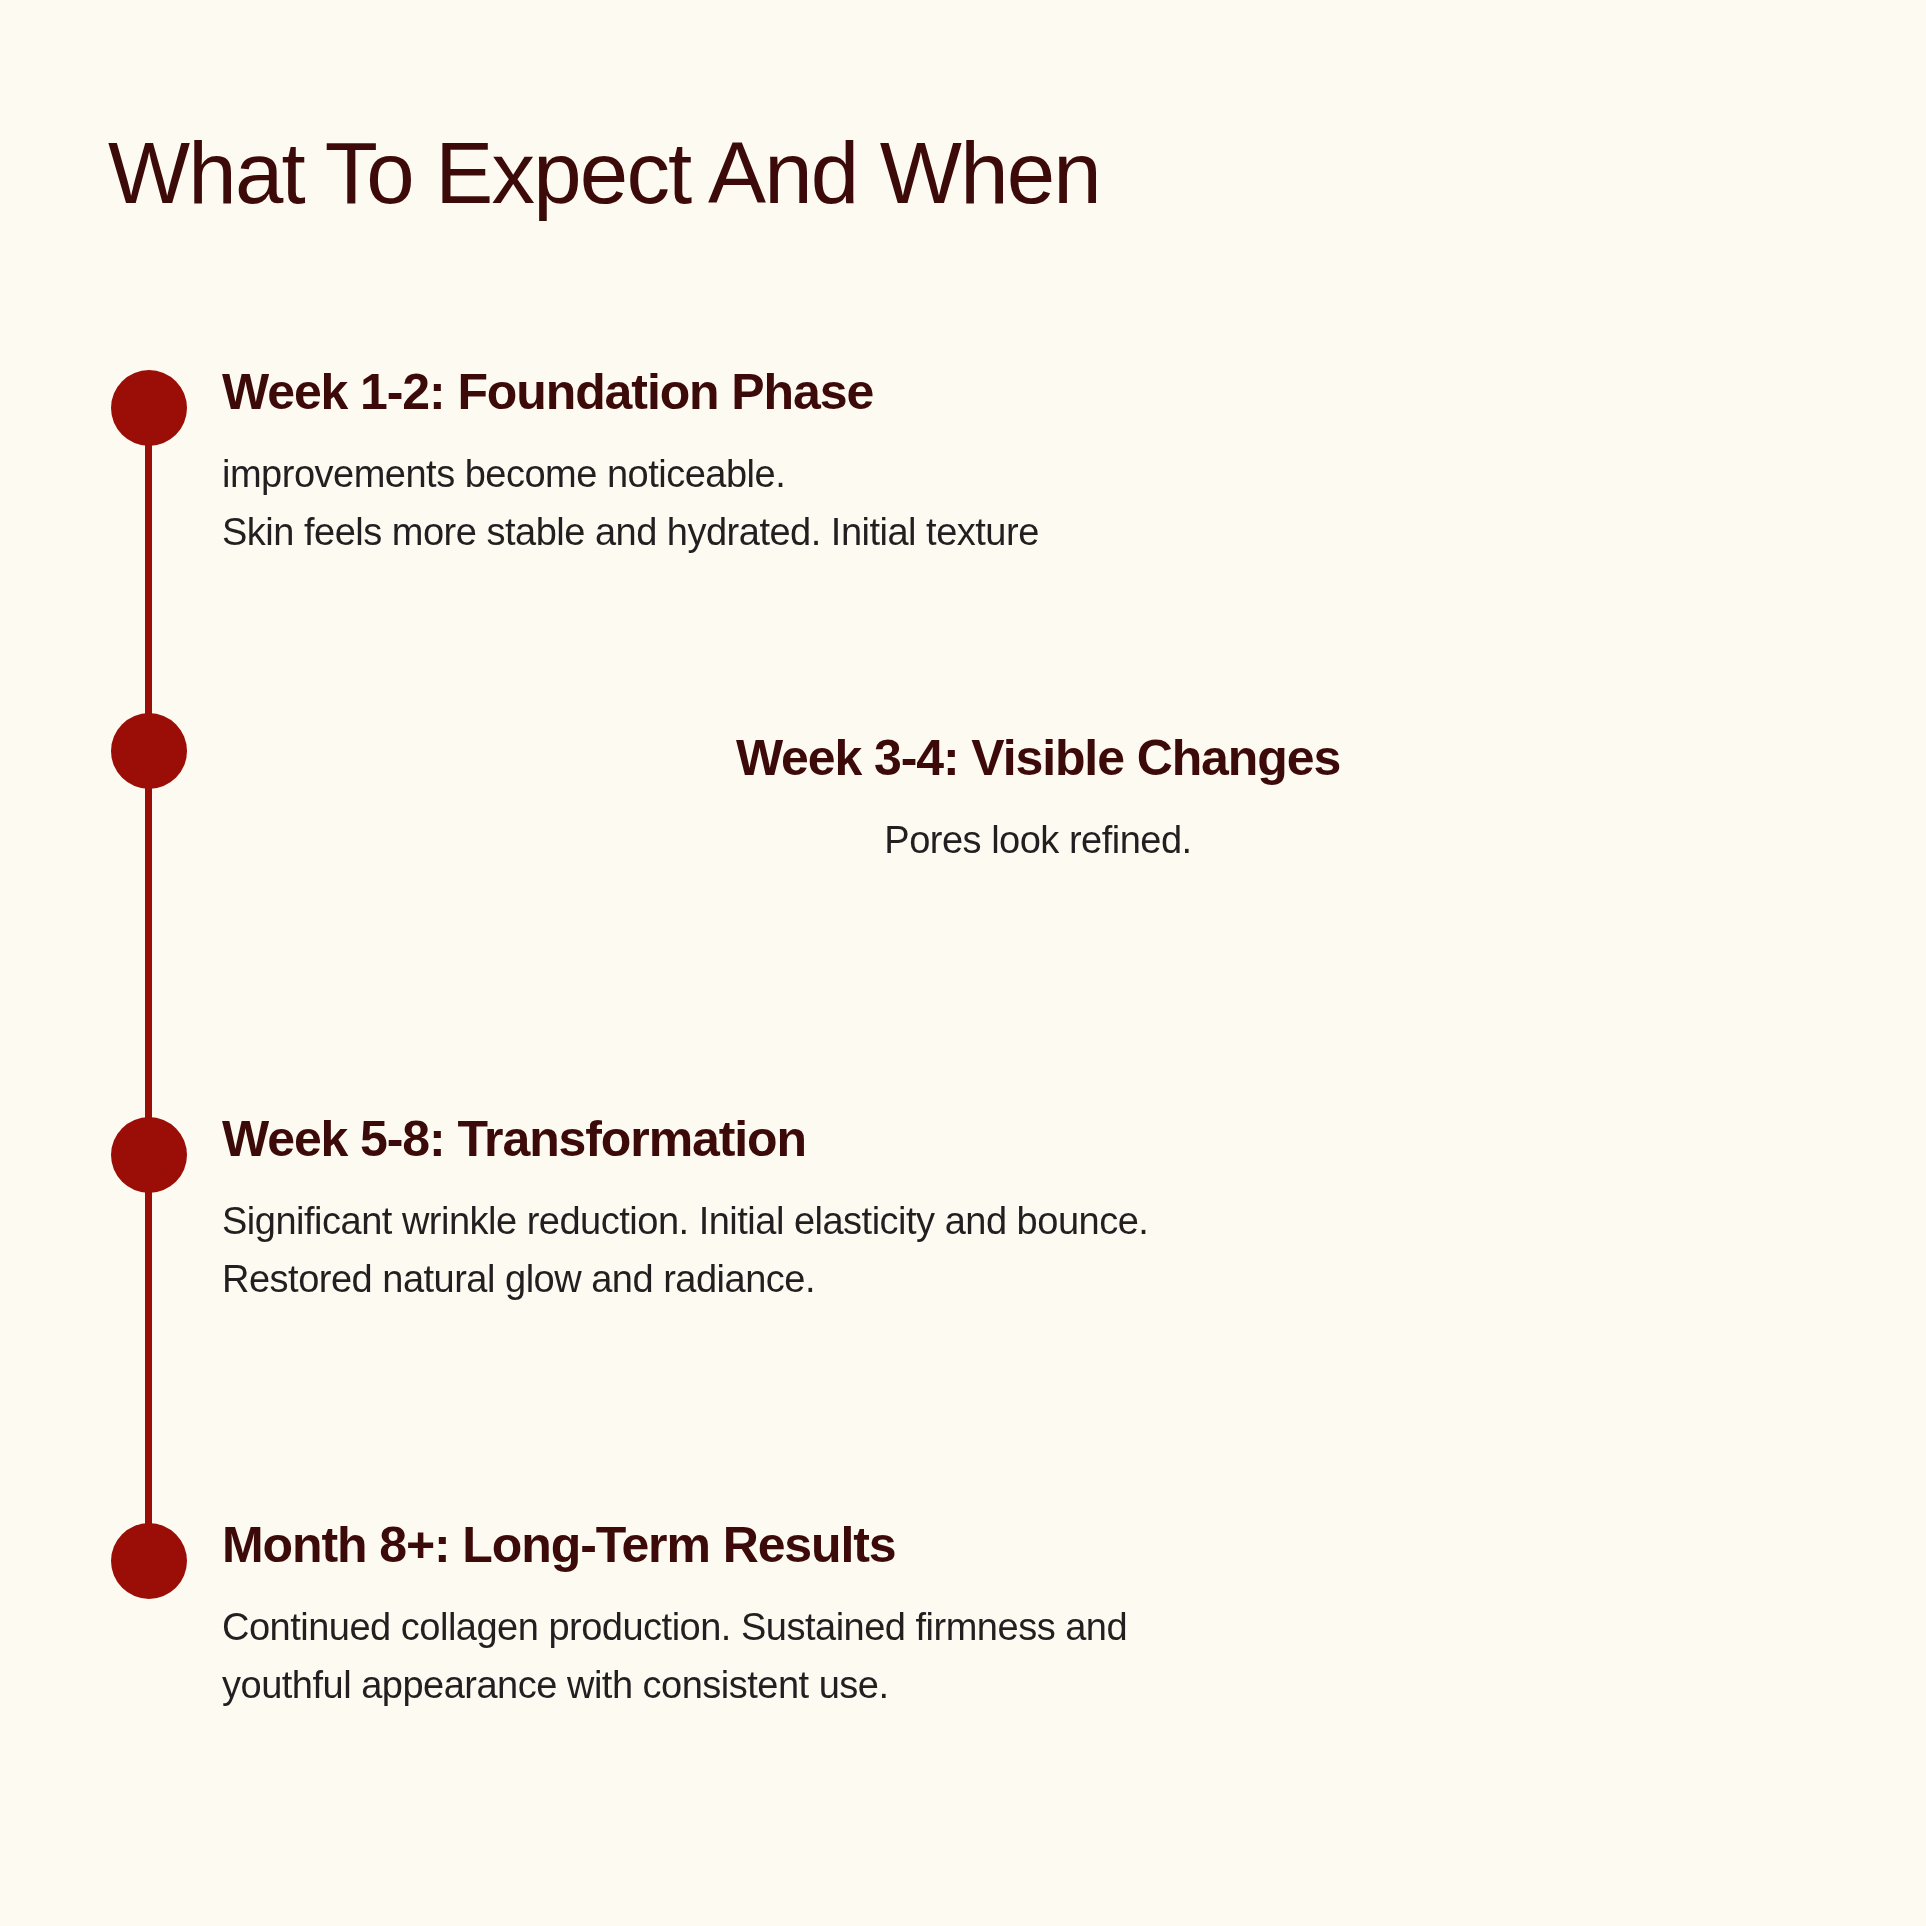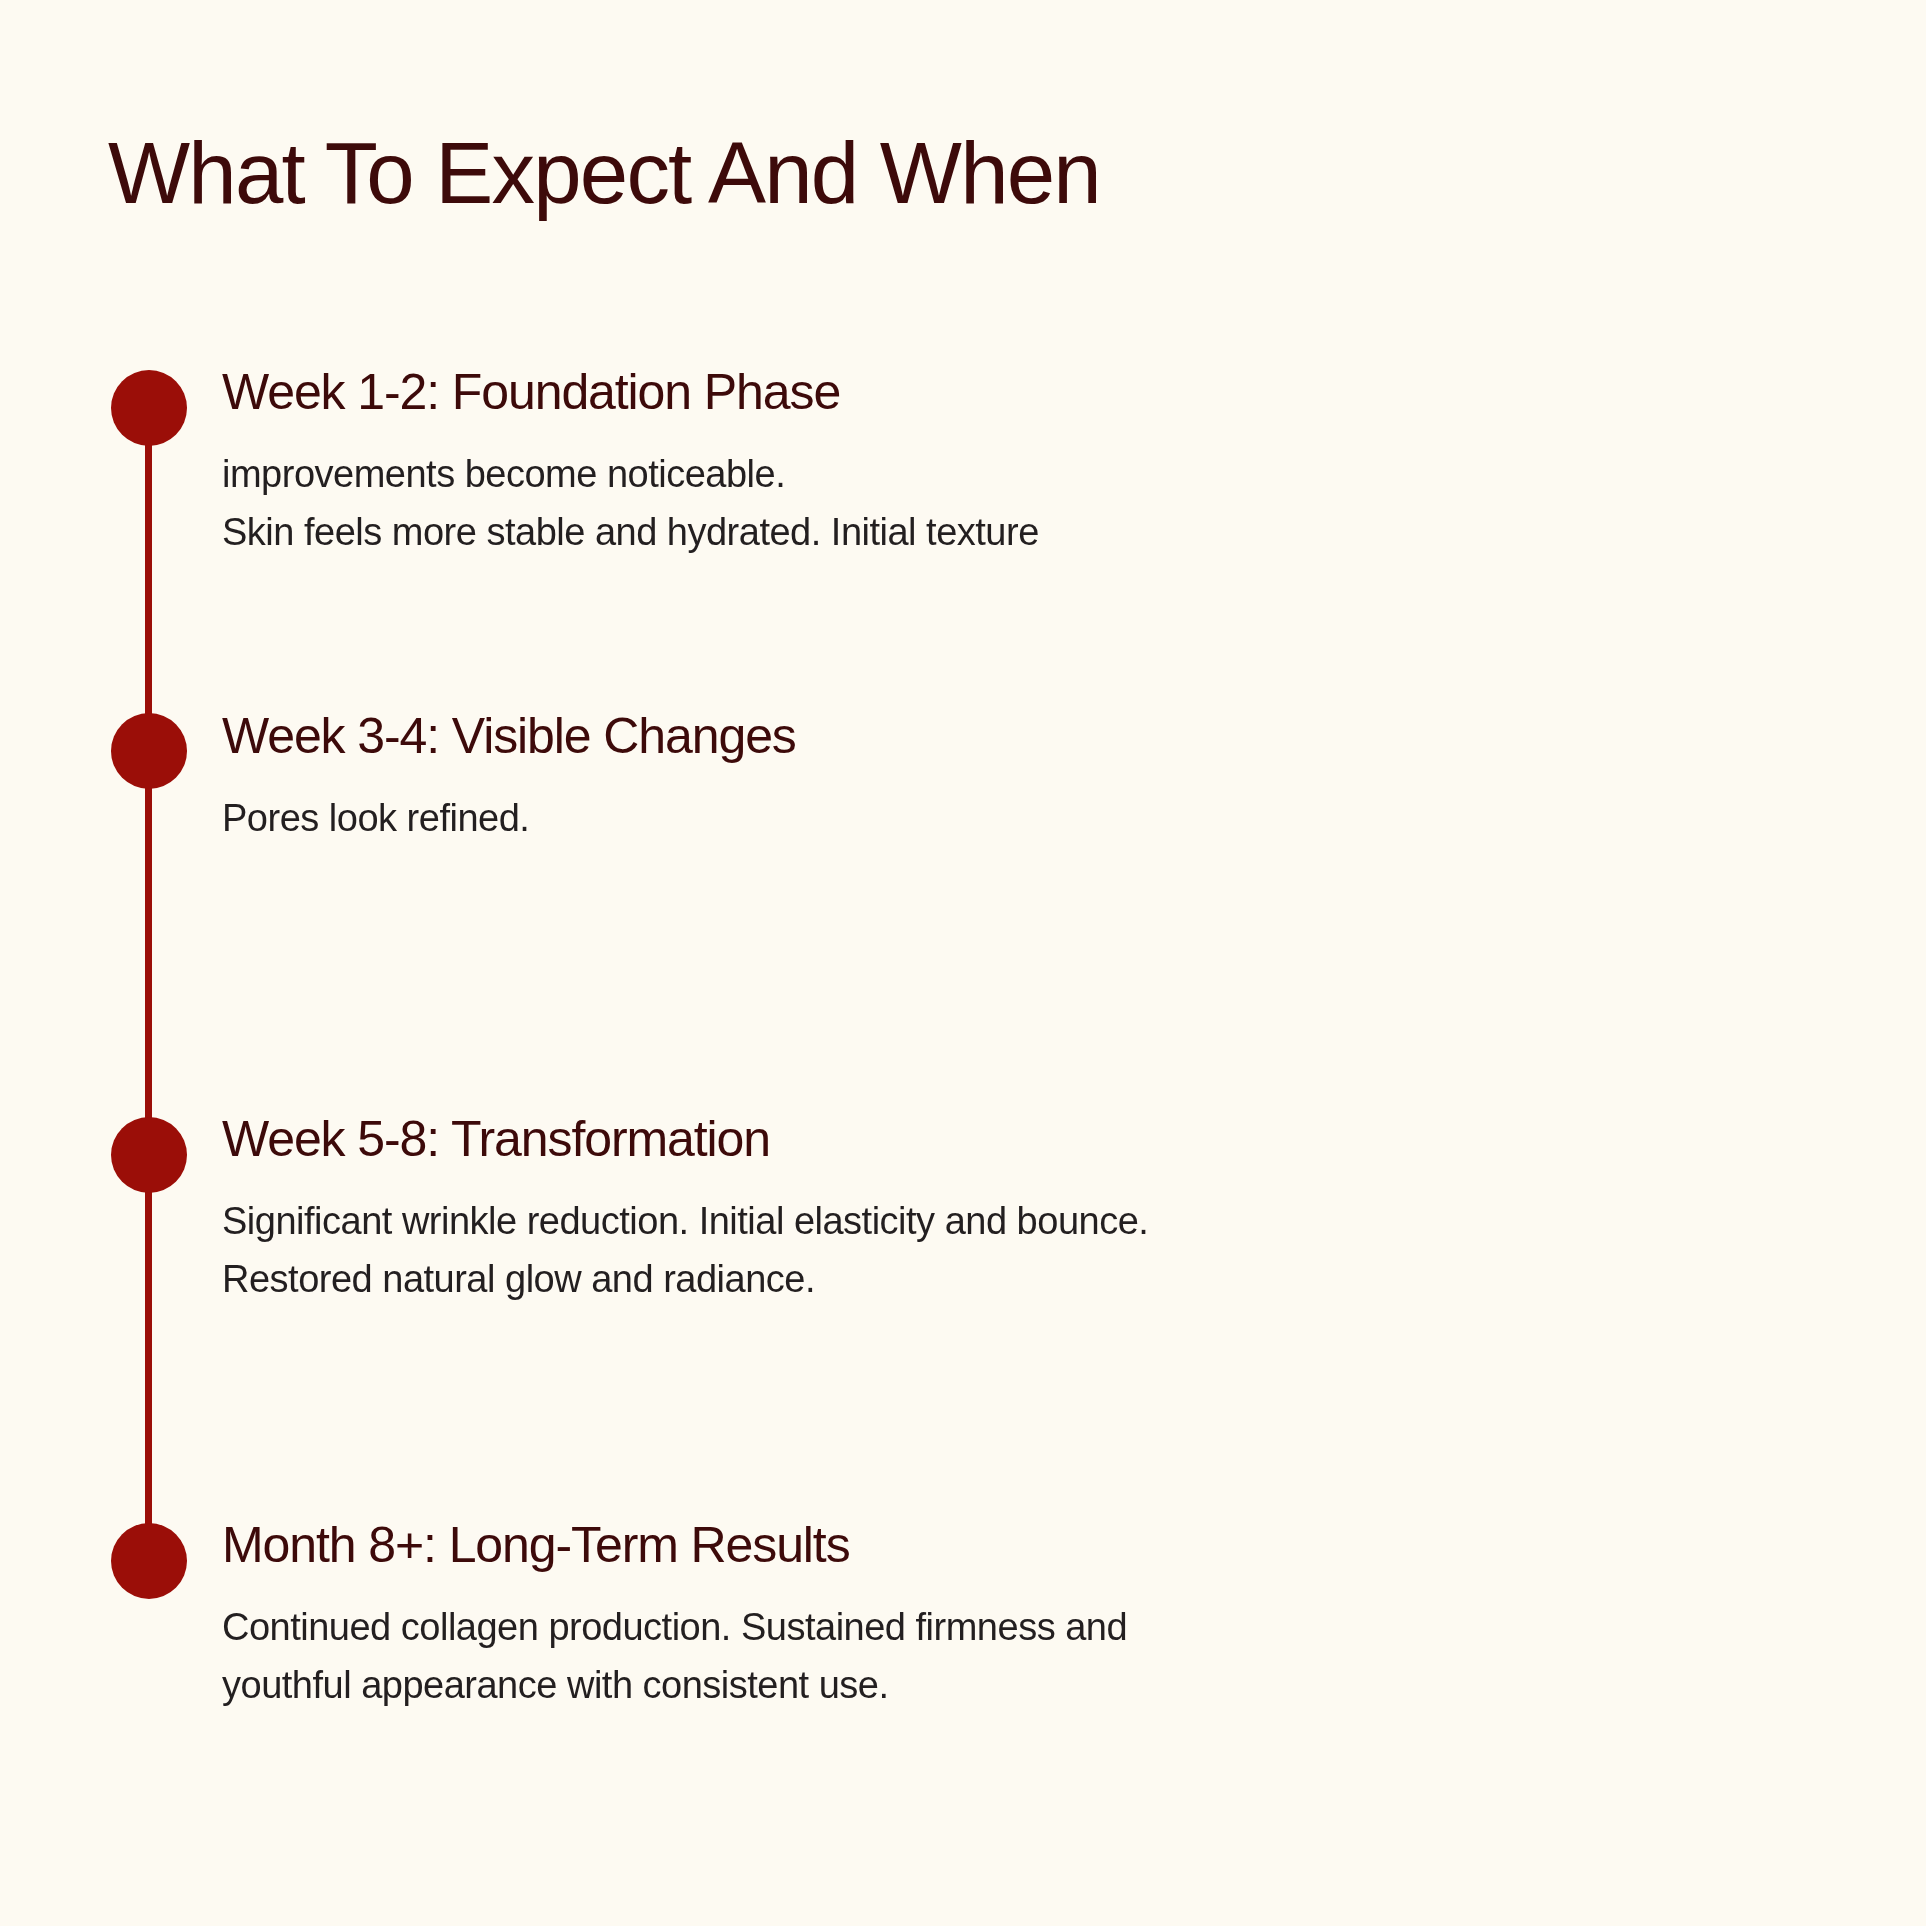--- a/index.html
+++ b/index.html
@@ -69,28 +69,28 @@
   .dot-4 { top: 1523px; }
 
   
   .item {
     position: absolute;
     left: 222px;
     width: 1632px;
   }
 
   .item-1 { top: 363px;  }
-  .item-2 { top: 707px; }
+  .item-2 { top: 729px; text-align: center; }
   .item-3 { top: 1110px; }
   .item-4 { top: 1516px; }
 
   .item-heading {
     font-size: 50px;
     line-height: 1.16;
-    font-weight: 400;
+    font-weight: 700;
     letter-spacing: -1.1px;
     color: #3D0A0A;
     white-space: nowrap;
   }
 
   .item-body {
     margin-top: 25px;
     font-size: 38px;
     line-height: 1.52;
     font-weight: 400;

